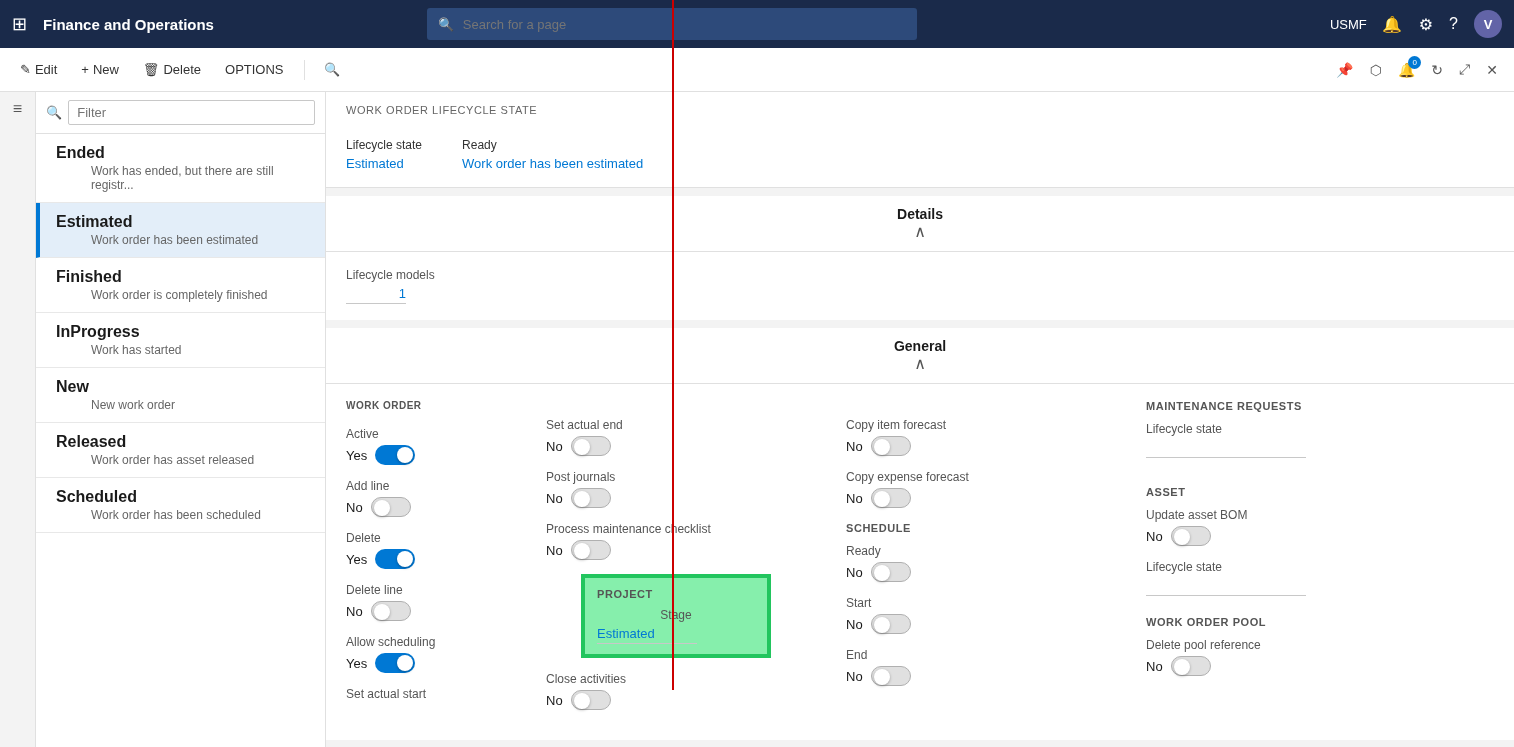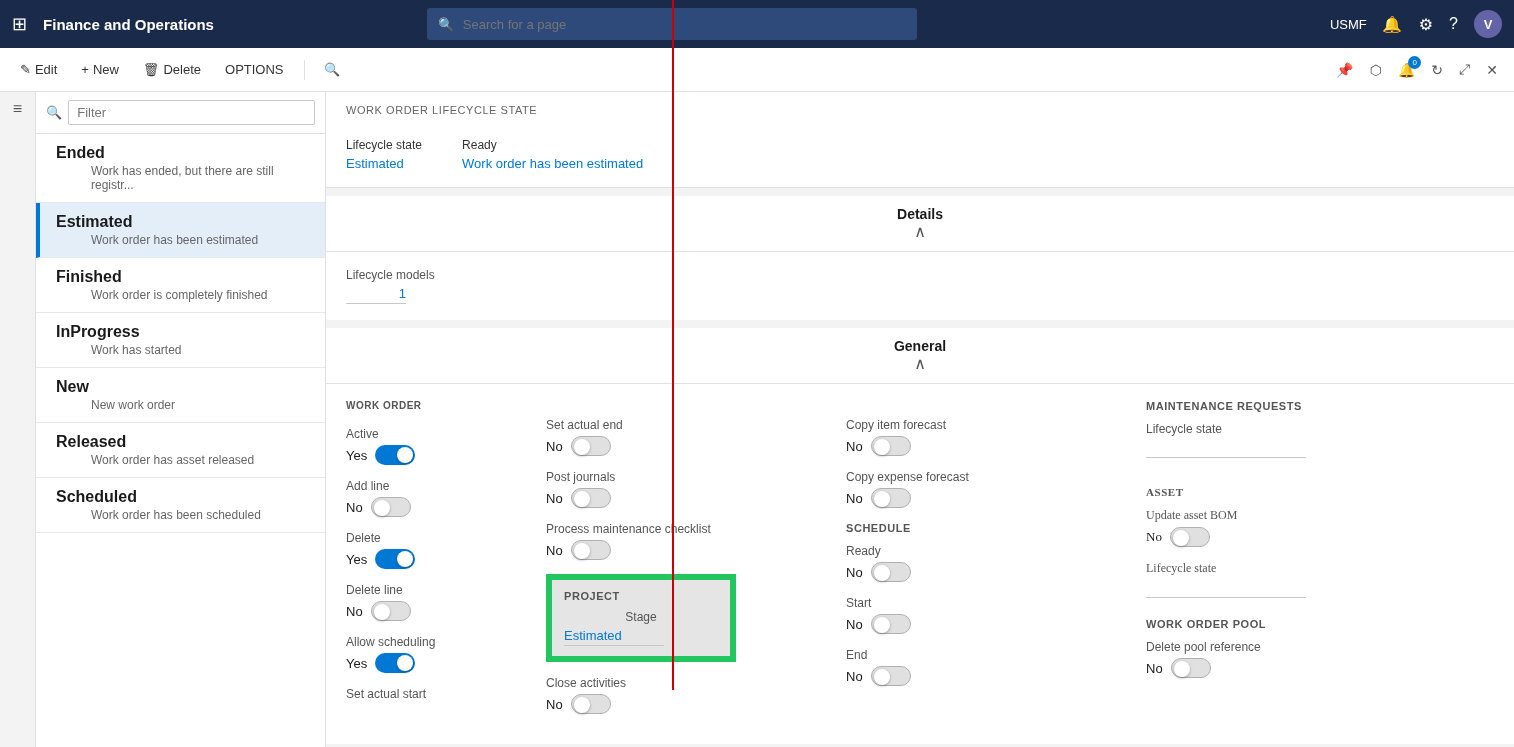--- a/index.html
+++ b/index.html
@@ -296,24 +296,25 @@
       position: absolute;
       top: 2px;
       transition: left 0.2s;
       box-shadow: 0 1px 3px rgba(0,0,0,0.3);
     }
     .toggle.on .toggle-knob { left: 22px; }
     .toggle.off .toggle-knob { left: 2px; }
 
     
     .project-box {
-      border: 6px solid #22c55e;
+      border: 4px solid #22c55e;
       padding: 10px 12px;
-      background: #e5e5e5;
+      background: #86efac;
       margin-top: 4px;
+      margin-left: 35px;
     }
     .project-box-header {
       font-size: 11px;
       font-weight: 700;
       color: #555;
       text-transform: uppercase;
       letter-spacing: 0.05em;
       margin-bottom: 8px;
     }
     .project-stage-label {
@@ -662,21 +663,21 @@
         <div class="general-col maint-col">
 
           <div class="sub-section">
             <div class="sub-section-header">MAINTENANCE REQUESTS</div>
             <div class="maint-field">
               <label>Lifecycle state</label>
               <div class="maint-underline"></div>
             </div>
           </div>
 
-          <div class="sub-section" style="margin-top:28px;font-family:Liberation Serif, serif;">
+          <div class="sub-section" style="margin-top:28px;">
             <div class="sub-section-header">ASSET</div>
             <div class="field-group">
               <div class="field-label">Update asset BOM</div>
               <div style="display:flex; align-items:center; gap:8px;">
                 <span class="field-value">No</span>
                 <div class="toggle off">
                     <div class="toggle-knob"></div>
                   </div>
               </div>
             </div>

